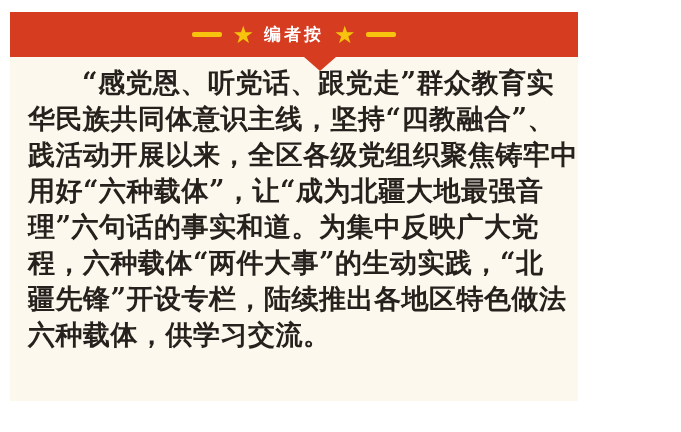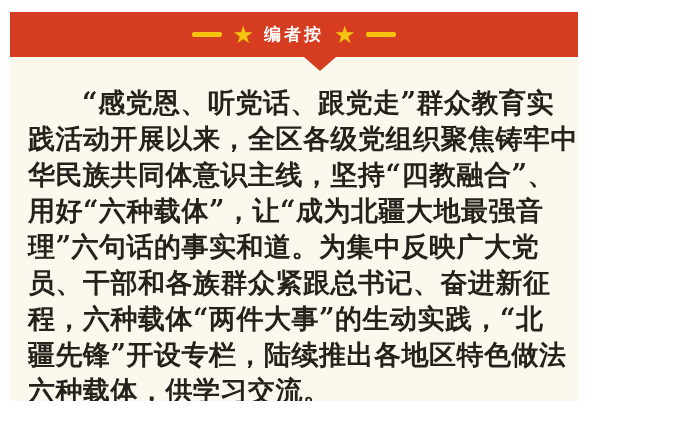--- a/index.html
+++ b/index.html
@@ -61,21 +61,21 @@
     top: 45px;
     left: 54.5%;
     transform: translateX(-50%);
     width: 0;
     height: 0;
     border-left: 16px solid transparent;
     border-right: 16px solid transparent;
     border-top: 14px solid #d63c20;
   }
   .note-body {
-    padding: 28px 18px 0 18px;
+    padding: 8px 18px 0 18px;
   }
   .note-line {
     font-family: "DejaVu Serif", "Liberation Serif", serif;
     font-weight: bold;
     color: #26211c;
     font-size: 27px;
     line-height: 36px;
     letter-spacing: 0.5px;
     white-space: nowrap;
   }
@@ -90,22 +90,21 @@
   <div class="banner">
     <span class="banner-dash"></span>
     <span class="banner-star">★</span>
     <span class="banner-title">编者按</span>
     <span class="banner-star">★</span>
     <span class="banner-dash"></span>
     <div class="banner-notch"></div>
   </div>
   <div class="note-body">
     <div class="note-line first">“感党恩、听党话、跟党走”群众教育实</div>
+    <div class="note-line">华民族共同体意识主线，坚持“四教融合”、</div>
     <div class="note-line">践活动开展以来，全区各级党组织聚焦铸牢中</div>
-    <div class="note-line">华民族共同体意识主线，坚持“四教融合”、</div>
     <div class="note-line">用好“六种载体”，让“成为北疆大地最强音</div>
     <div class="note-line">理”六句话的事实和道。为集中反映广大党</div>
-    <div class="note-line">员、干部和各族群众紧跟总书记、奋进新征</div>
     <div class="note-line">程，六种载体“两件大事”的生动实践，“北</div>
     <div class="note-line">疆先锋”开设专栏，陆续推出各地区特色做法</div>
     <div class="note-line">六种载体，供学习交流。</div>
   </div>
 </div>
 
 </body></html>

